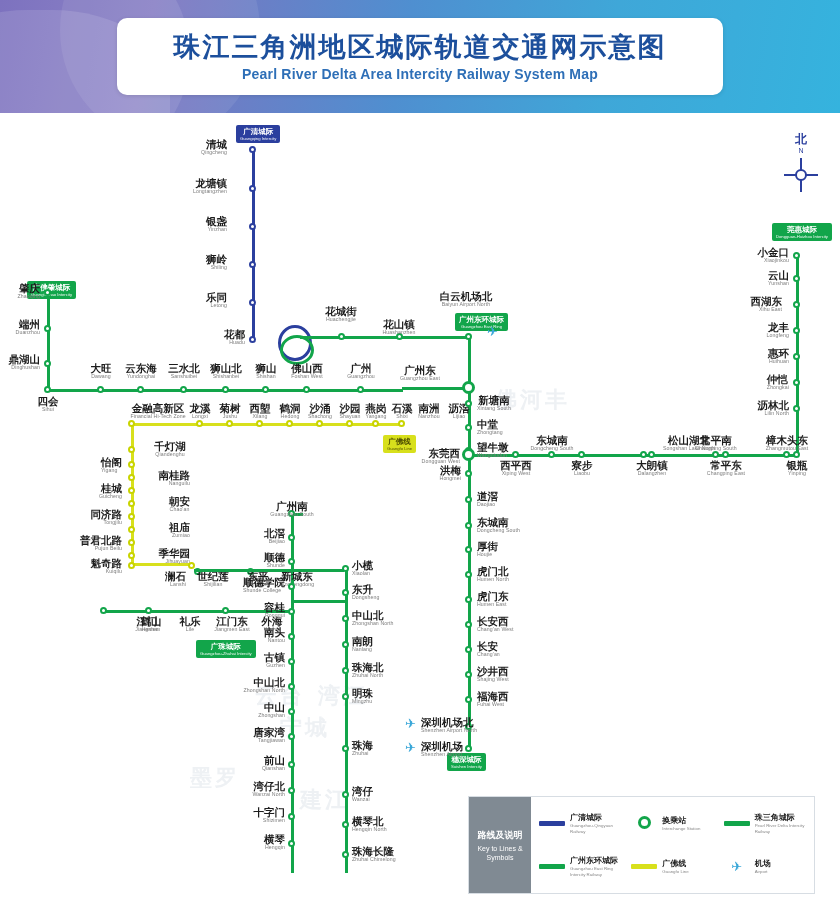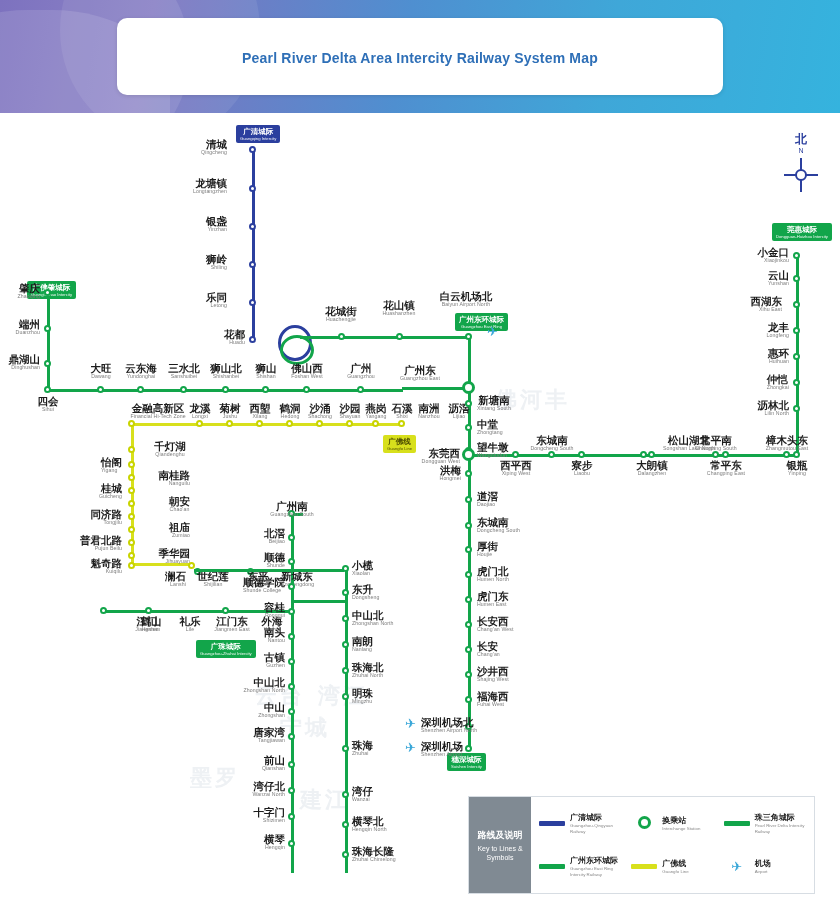--- a/index.html
+++ b/index.html
@@ -93,20 +93,21 @@
 </head>
 <body>
 
 <div id="root">
 
   <div class="header-band">
     <div class="band-wave w1"></div>
     <div class="band-wave w2"></div>
     <div class="band-wave w3"></div>
     <div class="title-plate">
+      <span class="title-cn">珠江三角洲地区城际轨道交通网示意图</span>
       <span class="title-en">Pearl River Delta Area Intercity Railway System Map</span>
     </div>
   </div>
 
   <div class="map">
 
     <div class="wm" style="left:495px;top:272px;">佛河丰</div>
     <div class="wm" style="left:255px;top:568px;">云台</div>
     <div class="wm" style="left:280px;top:600px;">宁城</div>
     <div class="wm" style="left:190px;top:650px;">墨罗</div>
@@ -217,21 +218,21 @@
         <span class="en">Huadu</span>
     </div>
 
     <div class="st" style="left:338px;top:220px;"></div>
     <div class="lbl c" style="left:341px;top:193px;transform:translateX(-50%);">
       <span class="cn">花城街</span>
         <span class="en">Huachengjie</span>
     </div>
 
     <div class="st" style="left:396px;top:220px;"></div>
-    <div class="lbl c" style="left:399px;top:187px;transform:translateX(-50%);">
+    <div class="lbl c" style="left:399px;top:206px;transform:translateX(-50%);">
       <span class="cn">花山镇</span>
         <span class="en">Huashanzhen</span>
     </div>
 
     <div class="st" style="left:465px;top:220px;"></div>
     <div class="lbl c" style="left:466px;top:178px;transform:translateX(-50%);">
       <span class="cn">白云机场北</span>
         <span class="en">Baiyun Airport North</span>
     </div>
     <div class="plane" style="left:487px;top:212px;">✈</div>

